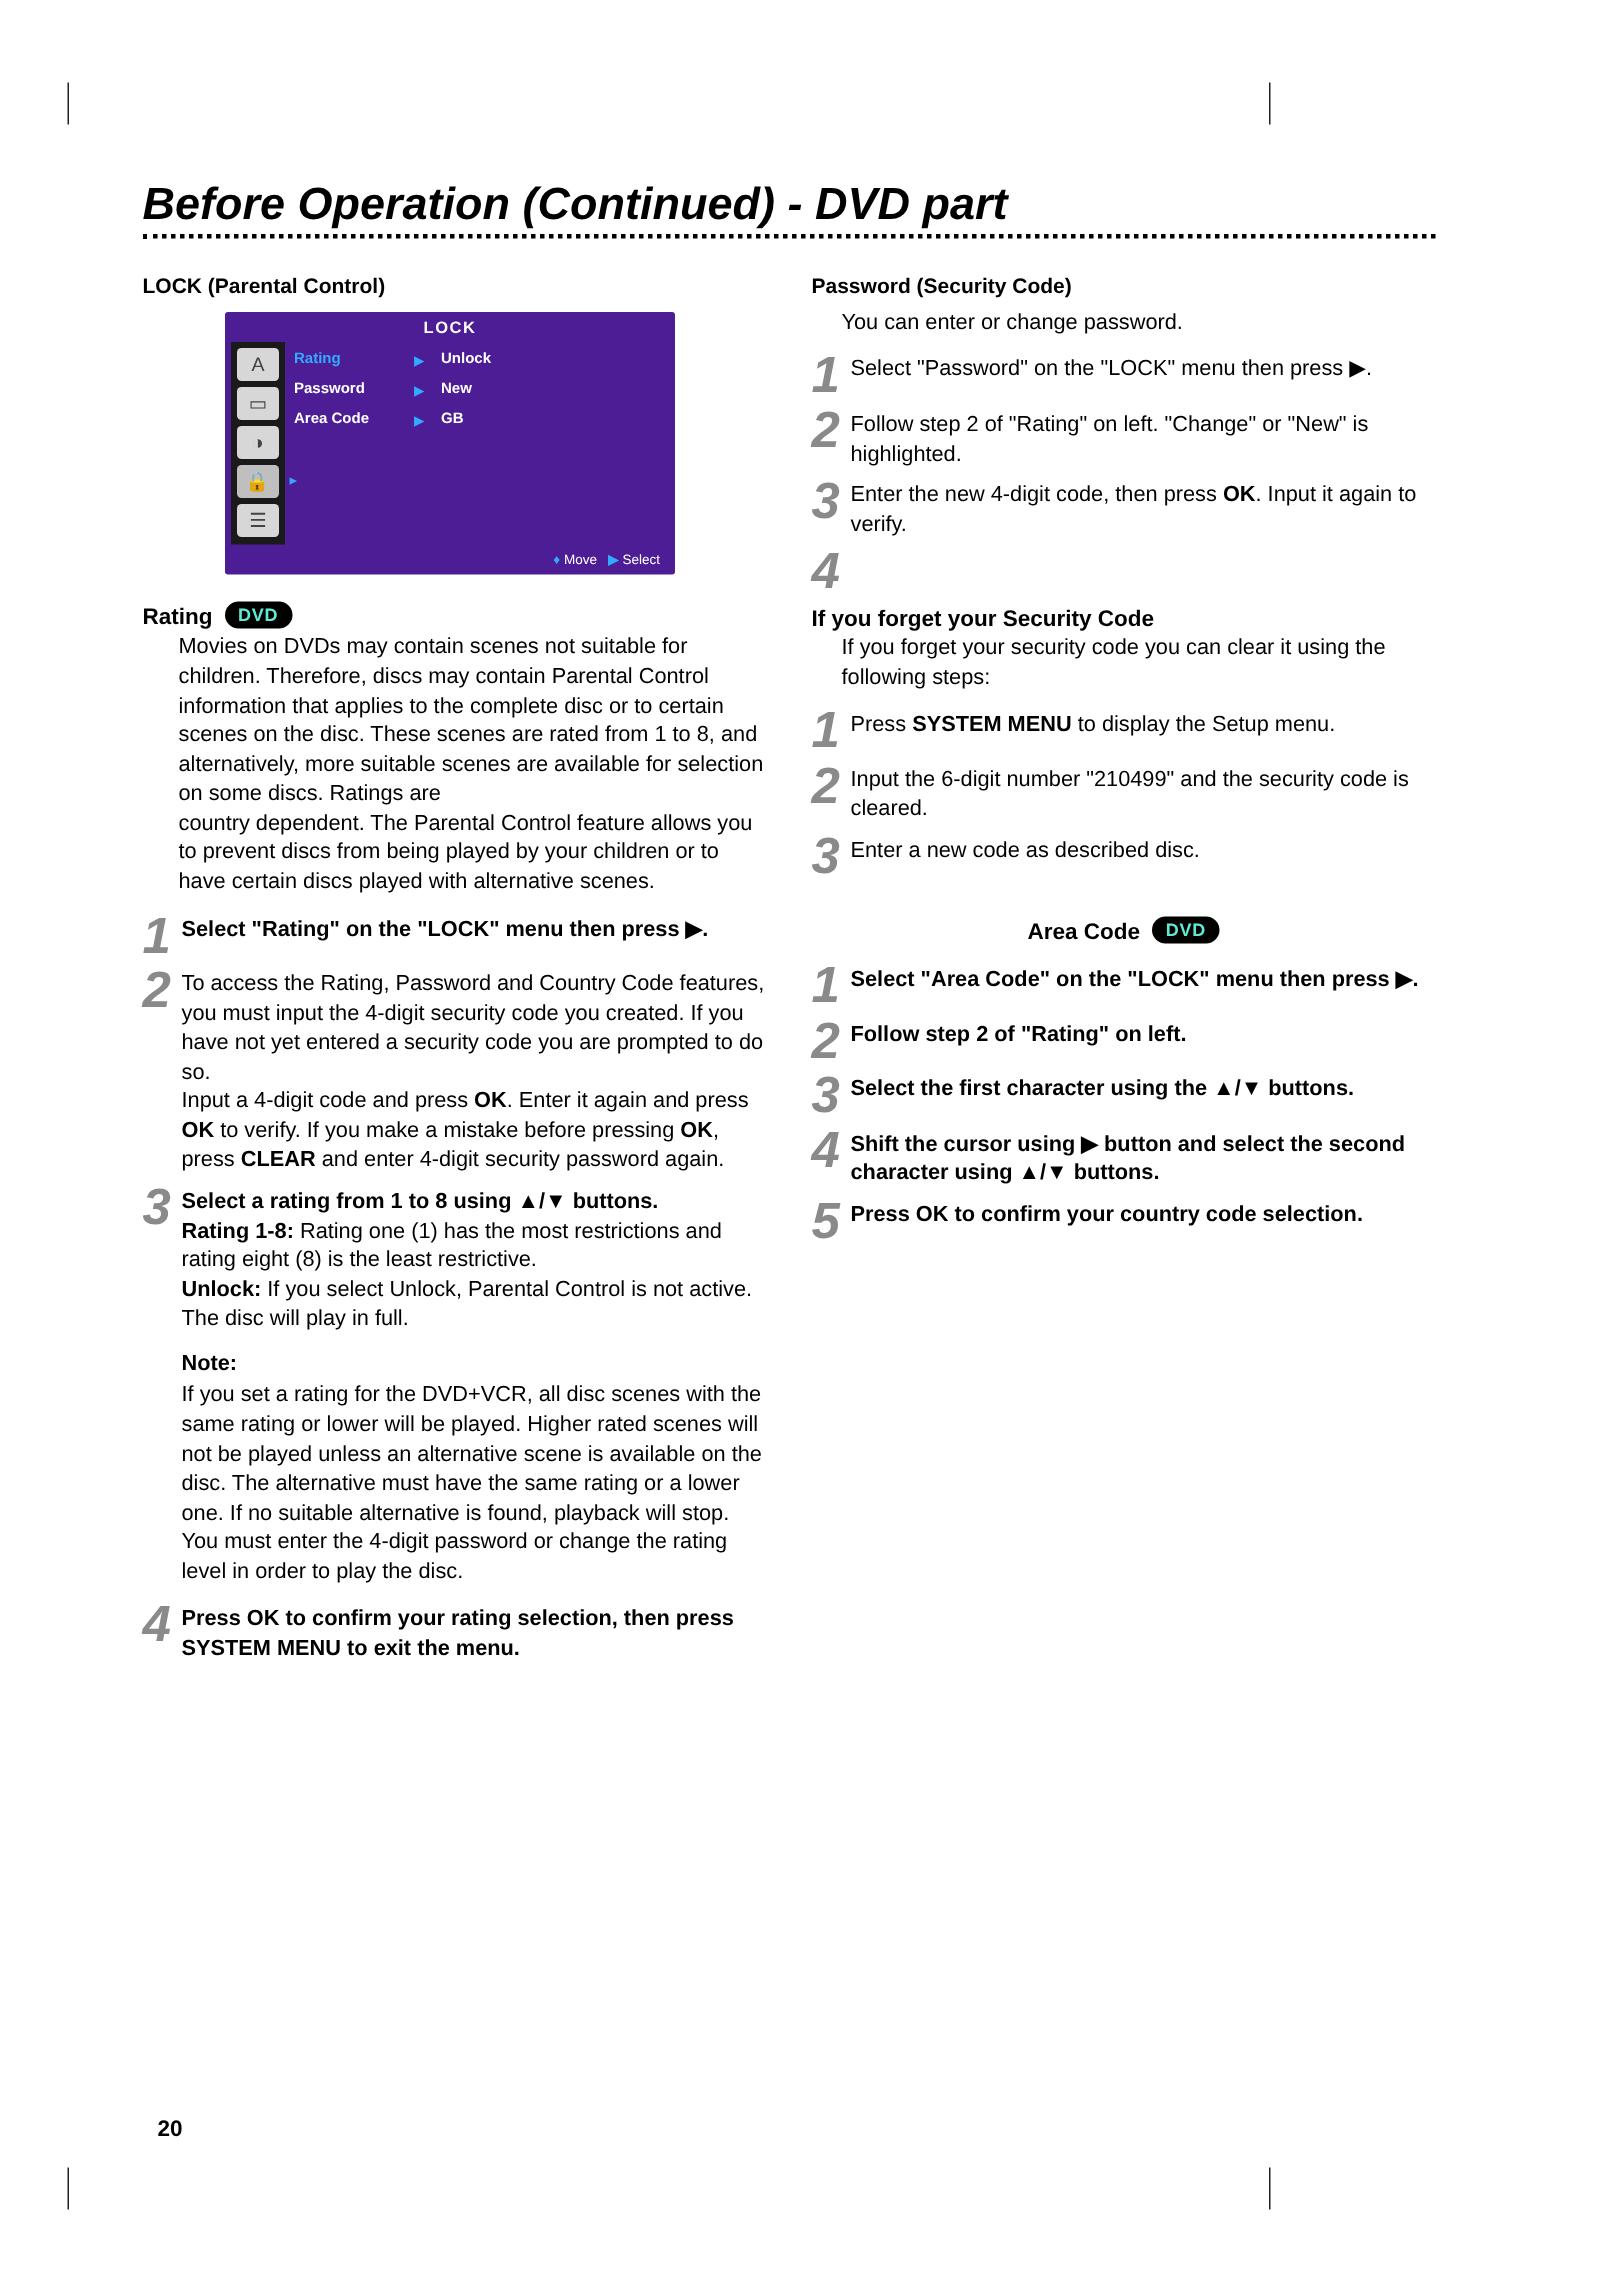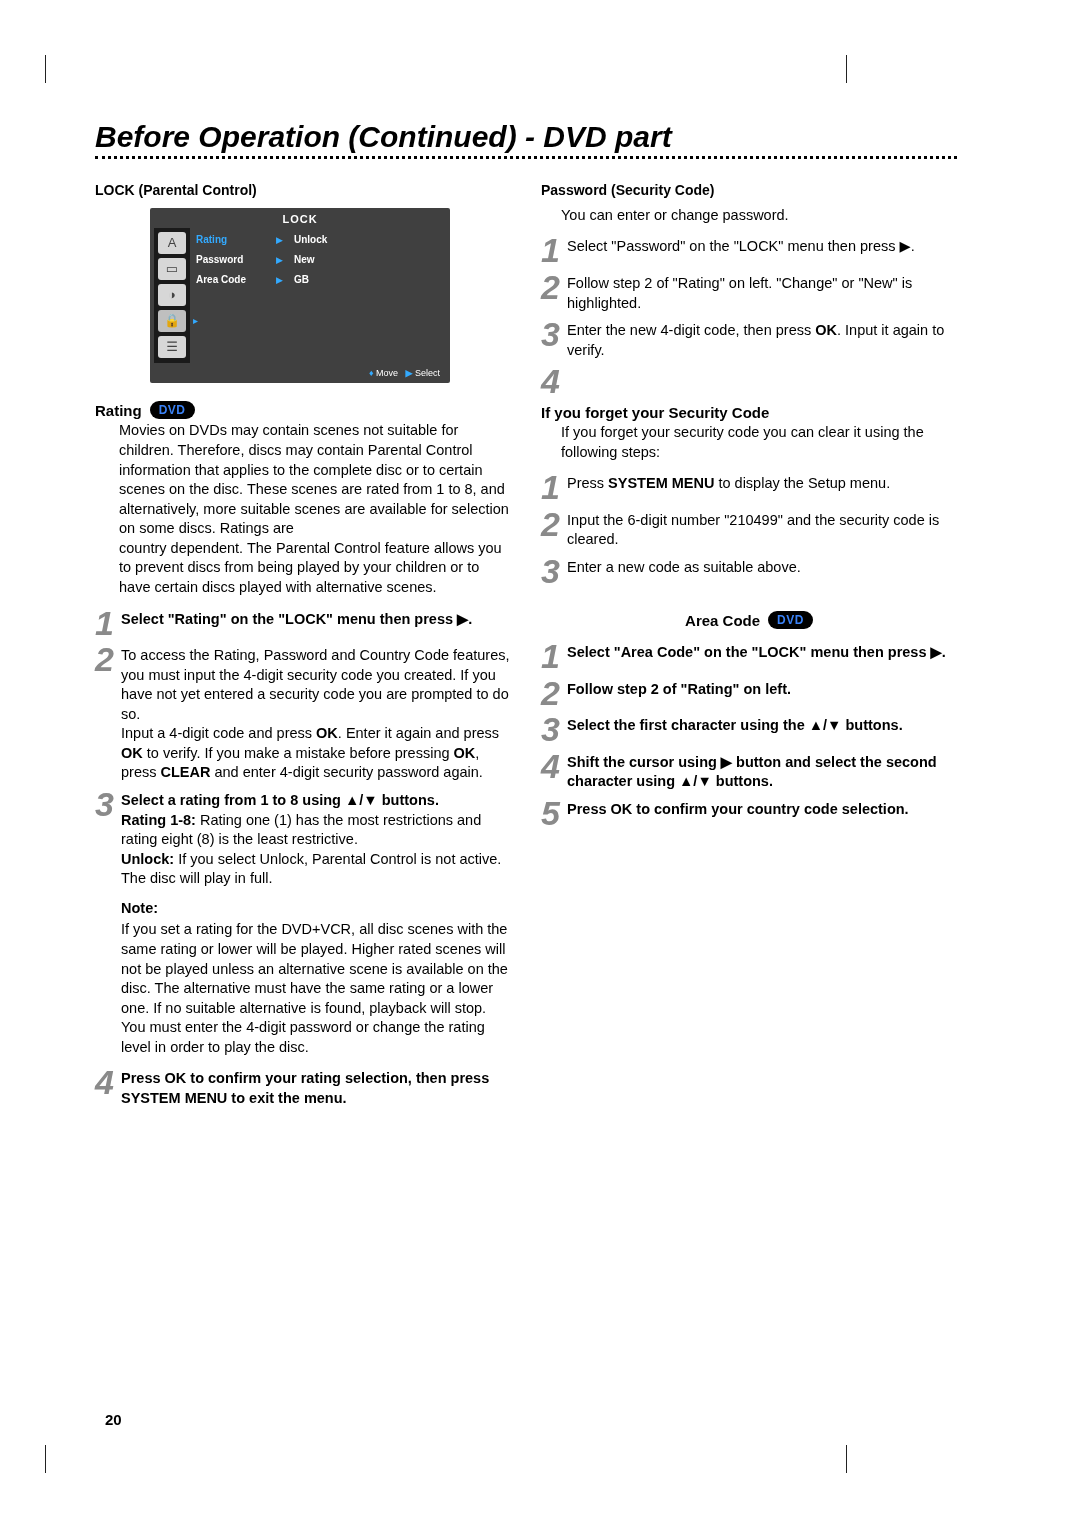--- a/index.html
+++ b/index.html
@@ -9,22 +9,22 @@
   .cm1 { top:55px; left:45px; width:1px; height:28px; background:#222; }
   .cm2 { top:55px; right:205px; width:1px; height:28px; background:#222; }
   .cm3 { bottom:55px; left:45px; width:1px; height:28px; background:#222; }
   .cm4 { bottom:55px; right:205px; width:1px; height:28px; background:#222; }
   .header-title { font-size: 30px; font-weight: bold; font-style: italic; margin-bottom: 2px; }
   .dotted-rule { width: 100%; border-bottom: 3px dotted #000; margin-bottom: 18px; }
   .columns { display: flex; gap: 30px; }
   .col { flex: 1; font-size: 14.5px; line-height: 1.35; }
   .section-heading { font-weight: bold; font-size: 14px; margin-bottom: 6px; margin-top: 4px; }
   .sub-heading { font-weight: bold; font-size: 15px; margin-top: 14px; }
-  .dvd-badge { display:inline-block; background:#000; color:#3b82f6; border-radius: 10px; font-size: 12px; font-weight:bold; padding: 1px 9px 1px 9px; vertical-align: 2px; margin-left:4px; letter-spacing:0.5px;}
-  .lock-screenshot { width: 300px; height: 175px; background:#404040; margin: 8px 0 18px 55px; border-radius:2px; position:relative; color:#fff; font-size:10px; }
+  .dvd-badge { display:inline-block; background:#000; color:#5eead4; border-radius: 10px; font-size: 12px; font-weight:bold; padding: 1px 9px 1px 9px; vertical-align: 2px; margin-left:4px; letter-spacing:0.5px;}
+  .lock-screenshot { width: 300px; height: 175px; background:#4c1d95; margin: 8px 0 18px 55px; border-radius:2px; position:relative; color:#fff; font-size:10px; }
   .lock-title { position:absolute; top:4px; left:0; right:0; text-align:center; font-weight:bold; font-size:11px; letter-spacing:1px;}
   .lock-sidebar { position:absolute; left:4px; top:20px; bottom:20px; width:36px; background:#1a1a1a; display:flex; flex-direction:column; align-items:center; padding-top:4px; gap:4px;}
   .lock-sidebar .sicon { width:28px; height:22px; background:#d7d7d7; border-radius:3px; display:flex; align-items:center; justify-content:center; font-size:13px; color:#444;}
   .lock-sidebar .sicon.sel { background:#bfbfbf; }
   .lock-sidebar .sicon.locked { position:relative; }
   .lock-sidebar .sicon.locked::after { content:"▸"; position:absolute; right:-12px; color:#3af; font-size:10px;}
   .lock-body { position:absolute; left:46px; right:6px; top:22px; bottom:20px; }
   .lock-row { display:flex; align-items:center; height:20px; }
   .lock-row .lbl { width:80px; font-weight:bold; font-size:10px;}
   .lock-row .arr { width:18px; color:#3af; font-size:9px;}
@@ -161,21 +161,21 @@
         <li class="step">
           <span class="num">1</span>
           <span class="txt">Press <b>SYSTEM MENU</b> to display the Setup menu.</span>
         </li>
         <li class="step">
           <span class="num">2</span>
           <span class="txt">Input the 6-digit number "210499" and the security code is cleared.</span>
         </li>
         <li class="step">
           <span class="num">3</span>
-          <span class="txt">Enter a new code as suitable above.</span>
+          <span class="txt">Enter a new code as described disc.</span>
         </li>
       </ul>
 
       <div style="margin-top:24px;text-align:center;">
         <span class="sub-heading">Area Code</span>
         <span class="dvd-badge">DVD</span>
       </div>
 
       <ul class="step-list">
         <li class="step">

